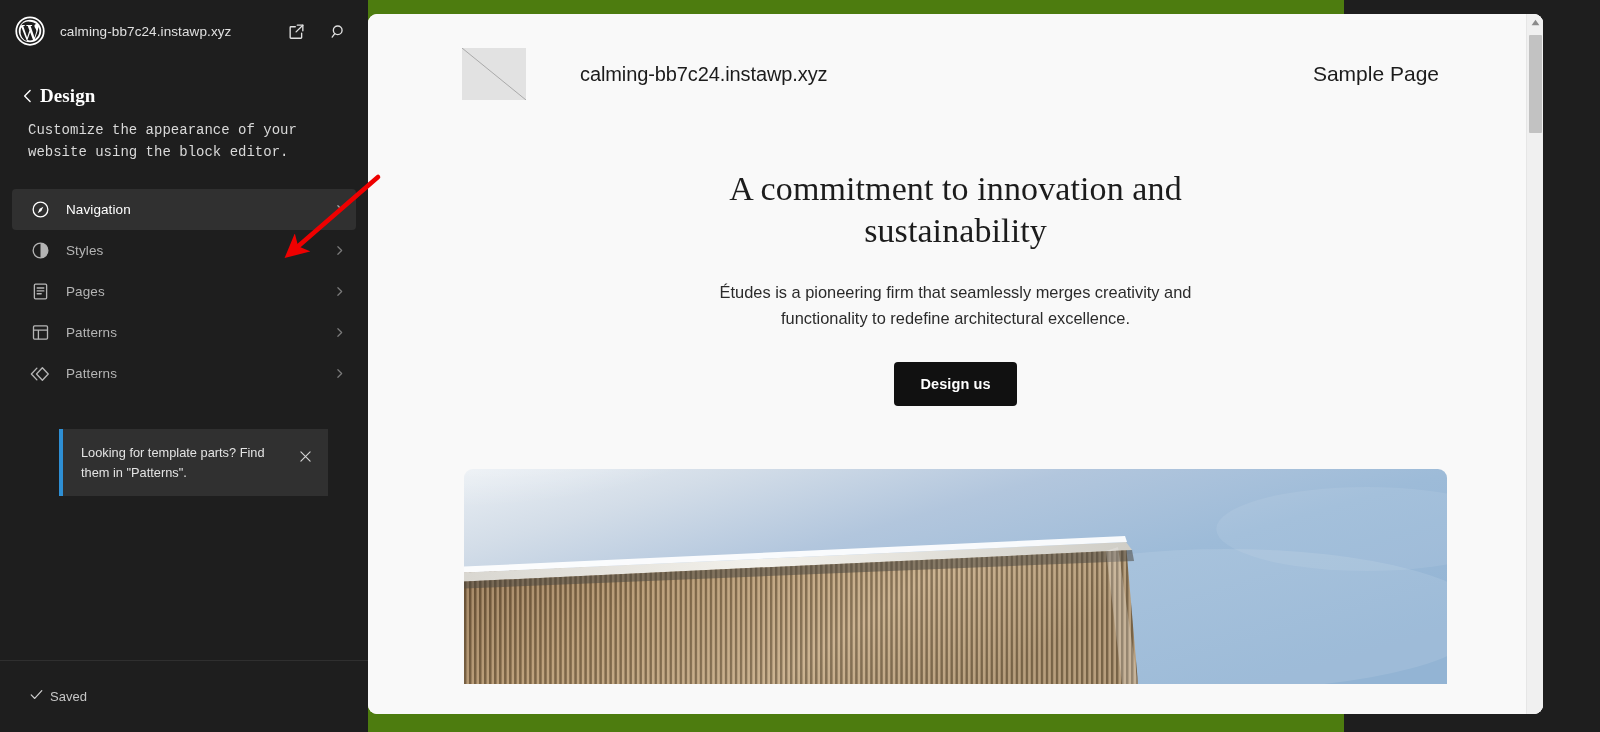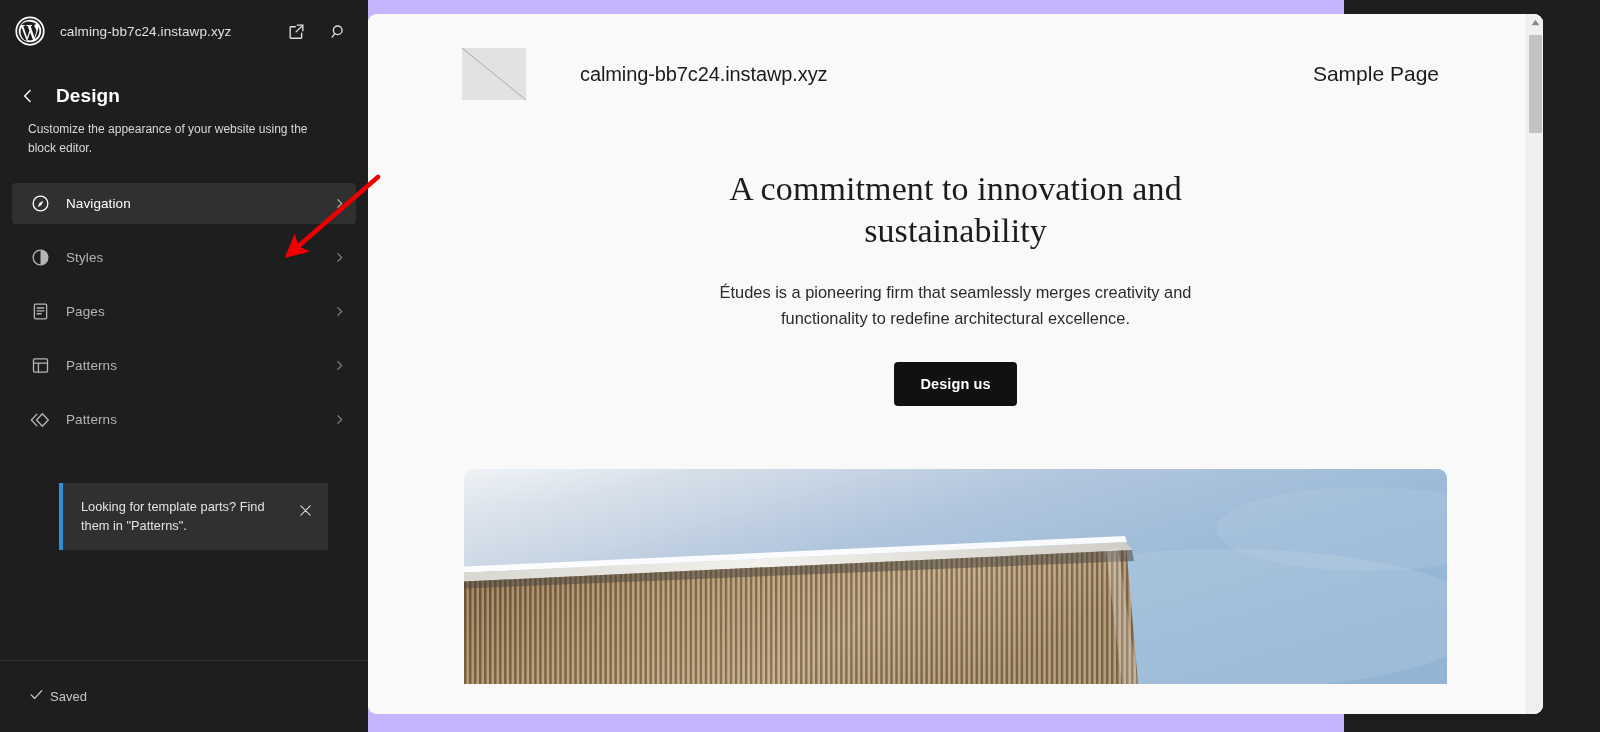--- a/index.html
+++ b/index.html
@@ -9,21 +9,21 @@
     height: 732px;
     overflow: hidden;
     background: #1e1e1e;
     font-family: "Liberation Sans", sans-serif;
   }
 
   #app {
     position: relative;
     width: 1344px;
     height: 732px;
-    background: #c4b5fd;
+    background: #4d7c0f;
   }
 
   
   #sidebar {
     position: absolute;
     left: 0; top: 0;
     width: 368px;
     height: 732px;
     background: #1e1e1e;
     display: flex;
@@ -64,48 +64,49 @@
     display: flex; align-items: center; justify-content: center;
     background: transparent; border: none; cursor: pointer;
     border-radius: 3px;
   }
 
   
   .sb-header {
     display: flex;
     align-items: center;
     padding: 22px 13px 6px 16px;
-    gap: 16px;
+    gap: 0;
+    font-family: Liberation Serif, serif;
   }
   .back-chevron {
     width: 24px; height: 24px;
     display: flex; align-items: center; justify-content: center;
     cursor: pointer;
   }
   .design-title {
     color: #fff;
     font-size: 19px;
     font-weight: 700;
     letter-spacing: .1px;
   }
   .sb-desc {
     color: #d9d9d9;
-    font-size: 12px;
+    font-size: 14px;
     line-height: 1.55;
     padding: 6px 48px 0 28px;
     font-weight: 400;
+    font-family: Liberation Mono, monospace;
   }
 
   
   .sb-nav {
     margin-top: 22px;
     padding: 4px 12px;
     display: flex;
     flex-direction: column;
-    gap: 13px;
   }
   .nav-item {
     display: flex;
     align-items: center;
     height: 41px;
     padding: 0 10px 0 16px;
     border-radius: 4px;
     cursor: pointer;
     color: #b5b5b5;
     gap: 14px;
@@ -126,21 +127,21 @@
   }
   .nav-item.active .nav-label { font-weight: 400; color: #fff; }
   .nav-chev {
     flex: 0 0 14px;
     display: flex; align-items: center; justify-content: center;
     opacity: .75;
   }
 
   
   .notice-wrap {
-    margin: 39px 40px 0 28px;
+    margin: 31px 40px 0 28px;
     padding-left: 31px;
   }
   .notice {
     position: relative;
     background: #303030;
     border-left: 4px solid #2e8fd4;
     display: flex;
     align-items: flex-start;
     padding: 14px 8px 14px 18px;
     min-height: 64px;

